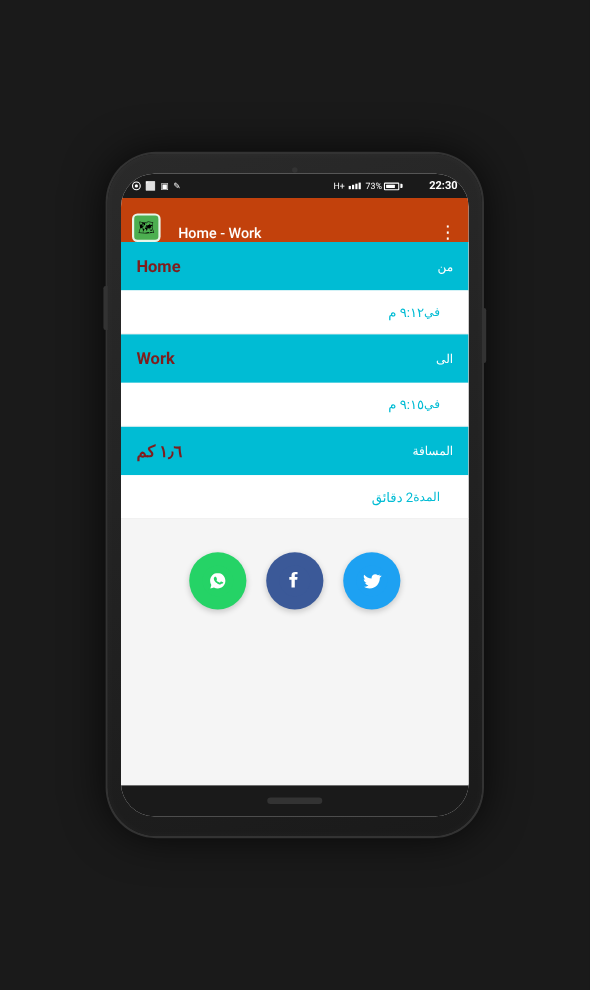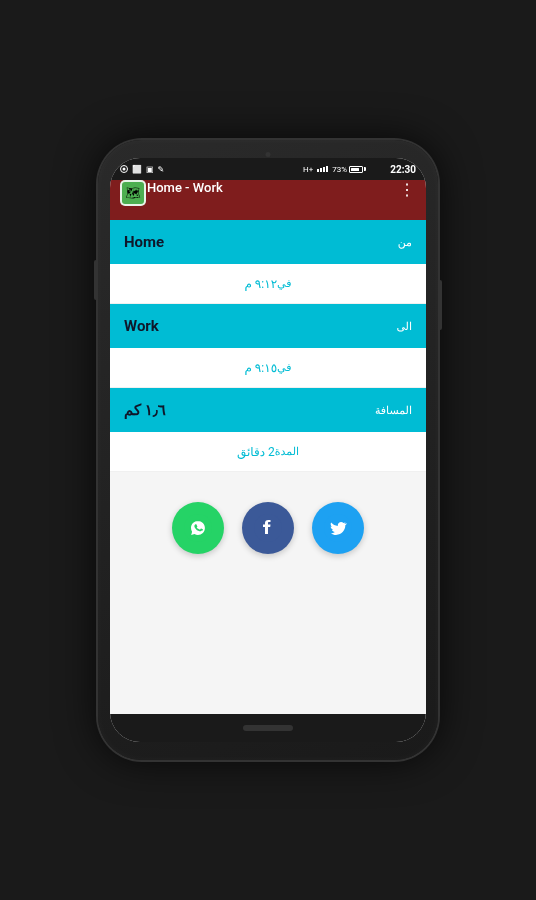--- a/index.html
+++ b/index.html
@@ -147,27 +147,27 @@
       left: 1px;
       top: 1px;
       bottom: 1px;
       width: 65%;
       background: white;
       border-radius: 0.5px;
     }
 
     
     .toolbar {
-      background: #7f1d1d;
-      display: flex;
-      align-items: flex-start;
+      background: #c2410c;
+      display: flex;
+      align-items: flex-end;
       padding: 0 10px;
       height: 40px;
       flex-shrink: 0;
-      gap: 1px;
+      gap: 16px;
     }
 
     .app-icon {
       width: 26px;
       height: 26px;
       background: #e8f5e9;
       border-radius: 5px;
       display: flex;
       align-items: center;
       justify-content: center;
@@ -219,36 +219,36 @@
       display: flex;
       justify-content: space-between;
       align-items: center;
       padding: 10px 14px;
       min-height: 44px;
     }
 
     .row-white {
       background: white;
       display: flex;
-      justify-content: center;
+      justify-content: flex-end;
       align-items: center;
       padding: 10px 26px;
       min-height: 40px;
       border-bottom: 1px solid #f0f0f0;
     }
 
     .row-label {
       color: white;
       font-size: 11px;
       font-weight: 400;
       font-family: Liberation Serif, serif;
     }
 
     .row-value-teal {
-      color: #0f172a;
+      color: #7f1d1d;
       font-size: 15px;
       font-weight: bold;
       direction: rtl;
     }
 
     .row-value-teal-sm {
       color: #00bcd4;
       font-size: 12px;
       font-weight: 400;
       direction: rtl;

